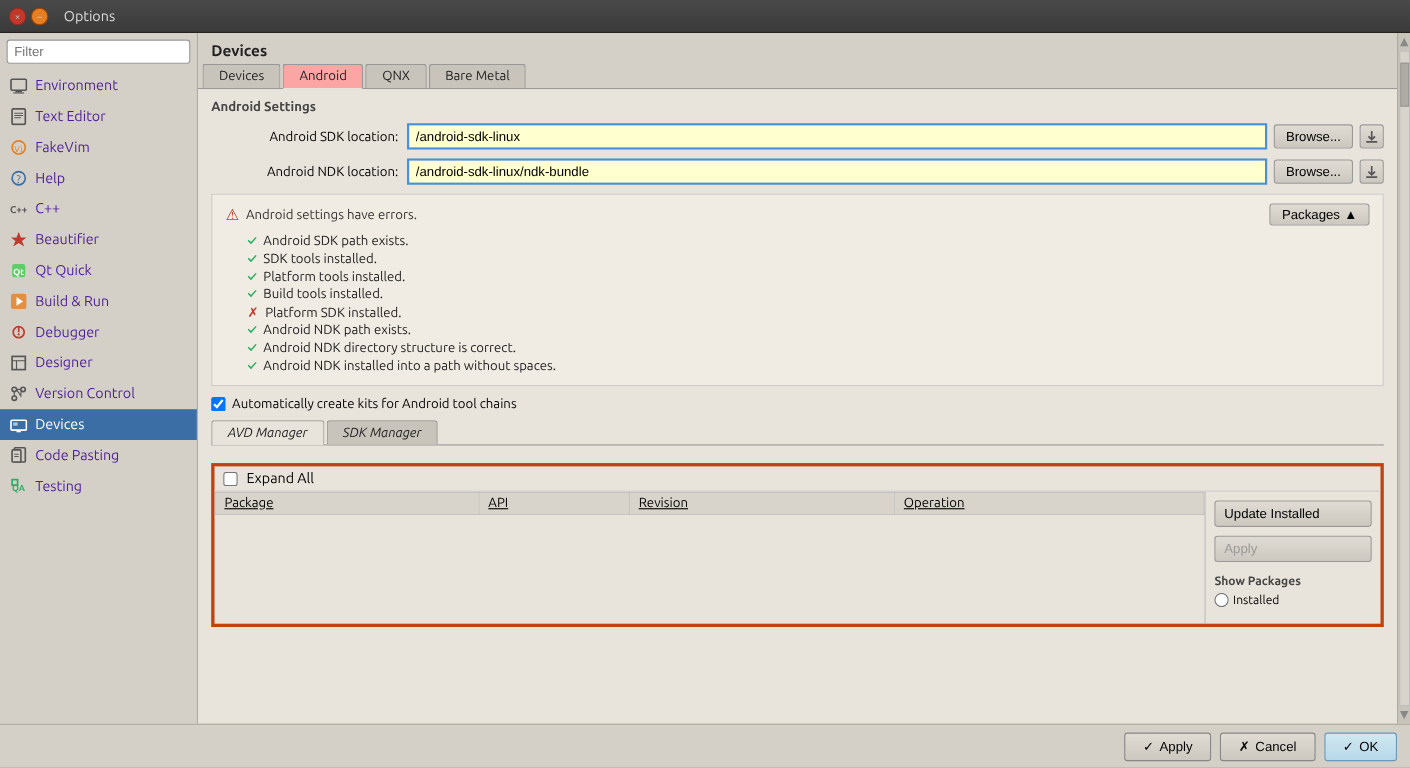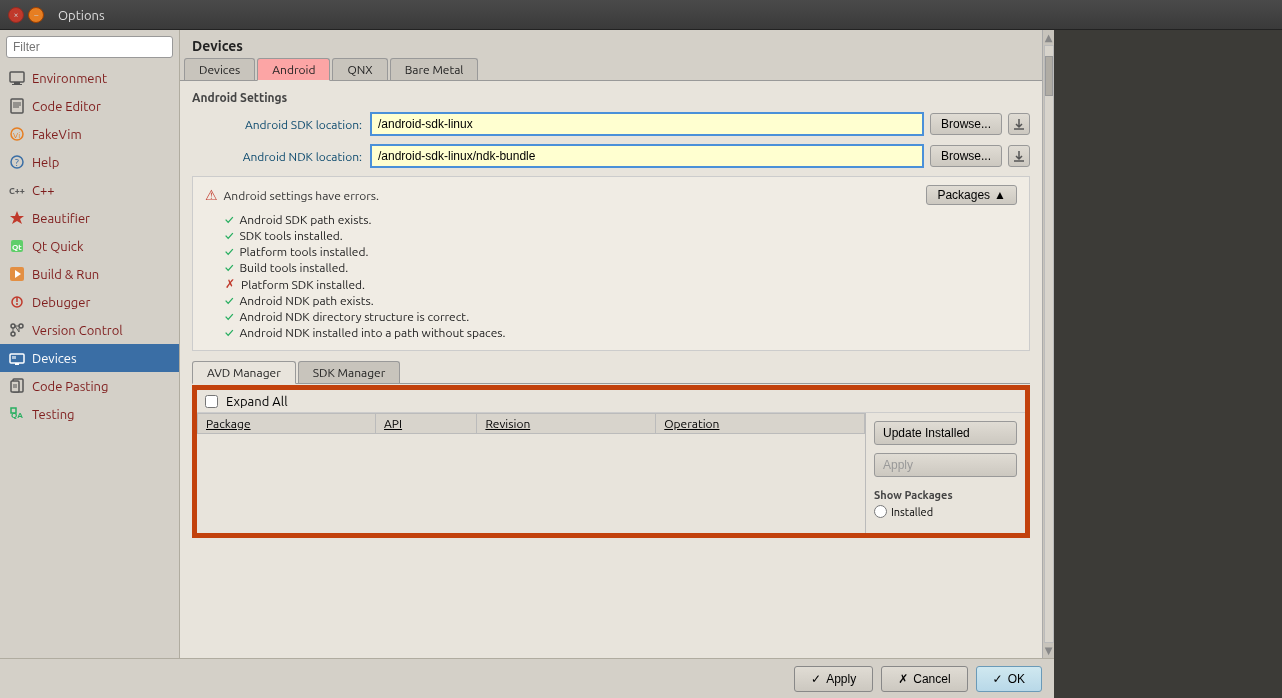--- a/index.html
+++ b/index.html
@@ -43,21 +43,21 @@
     .titlebar-btn.minimize { background: #e67e22; border-color: #a04000; }
     .titlebar-title {
       color: #ddd;
       font-size: 13px;
       margin-left: 6px;
     }
 
     
     .window {
       background: #d4d0c8;
-      width: 1054px;
+      width: 1282px;
       height: 668px;
       display: flex;
       flex-direction: column;
     }
 
     
     .content-area {
       display: flex;
       flex: 1;
       overflow: hidden;
@@ -81,21 +81,21 @@
       font-size: 12px;
       color: #999;
       width: calc(100% - 12px);
     }
     .sidebar-item {
       display: flex;
       align-items: center;
       padding: 5px 8px;
       cursor: pointer;
       gap: 6px;
-      color: #7f1d1d;
+      color: #4c1d95;
       font-size: 13px;
     }
     .sidebar-item.active {
       background: #3a6ea5;
       color: white;
     }
     .sidebar-icon {
       width: 18px;
       height: 18px;
       flex-shrink: 0;
@@ -164,21 +164,21 @@
     .form-row {
       display: flex;
       align-items: center;
       margin-bottom: 8px;
       gap: 8px;
     }
     .form-label {
       width: 170px;
       text-align: right;
       font-size: 12px;
-      color: #0c4a6e;
+      color: #000000;
       flex-shrink: 0;
     }
     .form-input-wrapper {
       flex: 1;
       display: flex;
       gap: 6px;
       align-items: center;
     }
     .form-input {
       flex: 1;
@@ -267,21 +267,22 @@
       align-items: center;
       gap: 6px;
       margin: 8px 0;
       font-size: 12px;
     }
 
     
     .inner-tab-bar {
       display: flex;
       border-bottom: 1px solid #999;
-      margin-bottom: 1px;
+      margin-bottom: 16px;
+      font-style: italic;
     }
     .inner-tab {
       padding: 4px 14px;
       border: 1px solid #999;
       border-bottom: none;
       background: #c8c4bc;
       cursor: pointer;
       font-size: 12px;
       color: #222;
       margin-right: 2px;
@@ -289,21 +290,21 @@
     }
     .inner-tab.active {
       background: #e8e4dc;
       border-bottom: 1px solid #e8e4dc;
       margin-bottom: -1px;
       z-index: 1;
     }
 
     
     .sdk-area {
-      border: 5px solid #c2410c;
+      border: 3px solid #c2410c;
       background: #e8e4dc;
       margin-top: 0;
     }
     .sdk-toolbar {
       display: flex;
       align-items: center;
       padding: 4px 8px;
       gap: 8px;
       border-bottom: 1px solid #ccc;
     }
@@ -454,21 +455,21 @@
 
       <div class="sidebar-item">
         <div class="sidebar-icon">
           <svg width="16" height="16" viewBox="0 0 16 16">
               <rect x="2" y="1" width="12" height="14" rx="1" fill="none" stroke="#555" stroke-width="1.5"></rect>
               <line x1="4" y1="5" x2="12" y2="5" stroke="#555" stroke-width="1"></line>
               <line x1="4" y1="7" x2="12" y2="7" stroke="#555" stroke-width="1"></line>
               <line x1="4" y1="9" x2="10" y2="9" stroke="#555" stroke-width="1"></line>
             </svg>
         </div>
-        <span>Code Editor</span>
+        <span>Text Editor</span>
       </div>
 
       <div class="sidebar-item">
         <div class="sidebar-icon">
           <svg width="16" height="16" viewBox="0 0 16 16">
               <circle cx="8" cy="8" r="6" fill="none" stroke="#e67e22" stroke-width="1.5"></circle>
               <text x="4" y="12" font-size="8" fill="#e67e22">Vi</text>
             </svg>
         </div>
         <span>FakeVim</span>
@@ -526,20 +527,30 @@
         <div class="sidebar-icon">
           <svg width="16" height="16" viewBox="0 0 16 16">
               <circle cx="8" cy="8" r="5" fill="none" stroke="#c0392b" stroke-width="1.5"></circle>
               <line x1="8" y1="3" x2="8" y2="8" stroke="#c0392b" stroke-width="1.5"></line>
               <circle cx="8" cy="10" r="1" fill="#c0392b"></circle>
             </svg>
         </div>
         <span>Debugger</span>
       </div>
 
+      <div class="sidebar-item">
+        <div class="sidebar-icon">
+          <svg width="16" height="16" viewBox="0 0 16 16">
+              <rect x="2" y="2" width="12" height="12" fill="none" stroke="#555" stroke-width="1.5"></rect>
+              <line x1="2" y1="6" x2="14" y2="6" stroke="#555" stroke-width="1"></line>
+              <line x1="6" y1="6" x2="6" y2="14" stroke="#555" stroke-width="1"></line>
+            </svg>
+        </div>
+        <span>Designer</span>
+      </div>
 
 
       <div class="sidebar-item">
         <div class="sidebar-icon">
           <svg width="16" height="16" viewBox="0 0 16 16">
               <circle cx="4" cy="4" r="2" fill="none" stroke="#555" stroke-width="1.5"></circle>
               <circle cx="12" cy="4" r="2" fill="none" stroke="#555" stroke-width="1.5"></circle>
               <circle cx="4" cy="12" r="2" fill="none" stroke="#555" stroke-width="1.5"></circle>
               <path d="M4 6 L4 10 M6 4 L10 4 M6 4 L10 10 L10 6" fill="none" stroke="#555" stroke-width="1"></path>
             </svg>
@@ -671,20 +682,24 @@
               <span class="check-ok">✓</span>
               <span>Android NDK directory structure is correct.</span>
             </li>
             <li>
               <span class="check-ok">✓</span>
               <span>Android NDK installed into a path without spaces.</span>
             </li>
           </ul>
         </div>
 
+        <div class="checkbox-row">
+          <input type="checkbox" checked="" style="">
+          <label>Automatically create kits for Android tool chains</label>
+        </div>
 
         <div class="inner-tab-bar">
           <div class="inner-tab active">
             <span>AVD Manager</span>
           </div>
           <div class="inner-tab">
             <span>SDK Manager</span>
           </div>
         </div>
 

